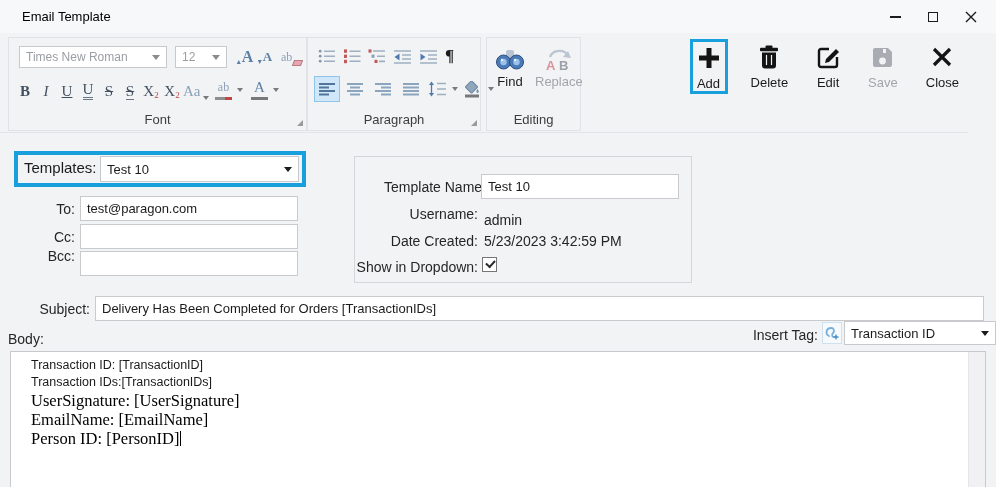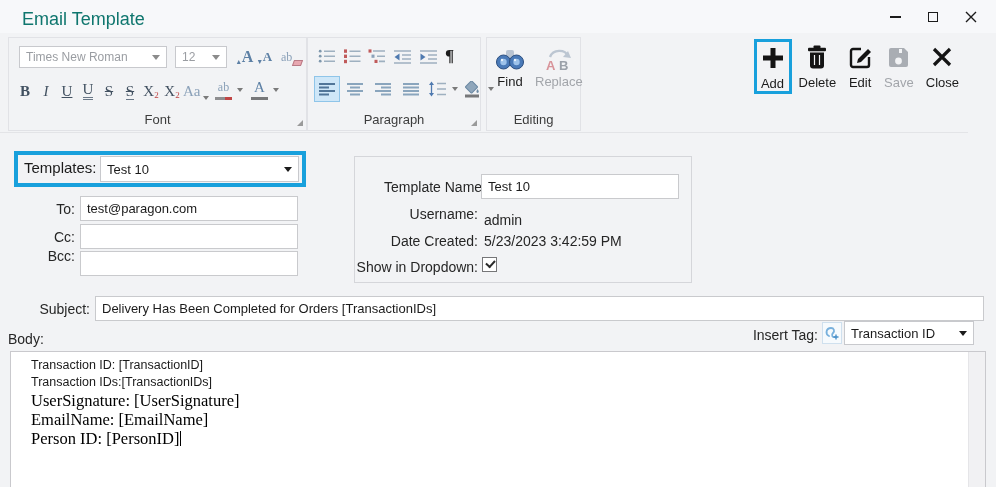--- a/index.html
+++ b/index.html
@@ -3,21 +3,21 @@
 <meta charset="utf-8">
 <style>
   * { margin:0; padding:0; box-sizing:border-box; }
   html,body { background:#e9eaec; }
   .window {
     position:relative; width:996px; height:487px; overflow:hidden;
     background:#f2f3f5; font-family:"Liberation Sans", sans-serif; color:#1b1b1b;
   }
   
   .titlebar { position:absolute; left:0; top:0; width:996px; height:33px; background:#f7f8fa; }
-  .title { position:absolute; left:22px; top:9px; font-size:18px; color:#0f766e; }
+  .title { position:absolute; left:22px; top:9px; font-size:13px; color:#000000; }
   .winbtns { position:absolute; right:6px; top:0; height:33px; display:flex; align-items:center; }
   .winbtn { width:38px; height:28px; display:flex; align-items:center; justify-content:center; }
   .min-glyph { width:11px; height:2px; background:#1b1b1b; }
   .max-glyph { width:10px; height:10px; border:1.5px solid #1b1b1b; }
   
   .ribbon { position:absolute; left:0; top:33px; width:968px; height:100px; border-bottom:1px solid #e3e4e7; }
   .group { position:absolute; top:4px; height:94px; border:1px solid #e1e2e6; }
   .gLabel { position:absolute; bottom:3px; left:0; width:100%; text-align:center; font-size:13px; color:#3d3d3d; }
   .gTri { position:absolute; right:3px; bottom:4px; width:0; height:0; border-left:6px solid transparent; border-bottom:6px solid #9a9a9a; }
   .combo { position:absolute; background:#fff; border:1px solid #c8c9cd; display:flex; align-items:center; font-size:12px; }
@@ -42,21 +42,21 @@
   .supmark { vertical-align:super; }
   .submark { vertical-align:sub; }
   .tick { font-size:8px; color:#5d80a5; margin-right:1px; }
   .barbtn { display:flex; flex-direction:column; align-items:center; justify-content:flex-end; }
   .cbar { width:17px; height:4px; margin-top:1px; }
   .alignbtn { width:26px; height:26px; display:flex; align-items:center; justify-content:center; }
   .alignbtn.sel { background:#cfe7f8; border:1px solid #8fc5e9; }
   .eraser { display:inline-block; width:9px; height:6px; background:#e8a7b0; border:1px solid #b97a85; transform:skewX(-20deg); margin-left:1px; }
   
   .actions { position:absolute; top:6px; right:4px; display:flex; align-items:flex-start; }
-  .abtn { display:flex; flex-direction:column; align-items:center; justify-content:flex-start; padding:3px 5px 2px; margin-left:2px; }
+  .abtn { display:flex; flex-direction:column; align-items:center; justify-content:flex-start; padding:3px 5px 2px; margin-left:18px; }
   .abtn .aicon { height:30px; display:flex; align-items:center; justify-content:center; }
   .abtn .albl { font-size:13px; margin-top:3px; color:#1b1b1b; }
   .abtn.hl { border:3px solid #18a0dc; padding:1px 4px 0; }
   .abtn.dis .albl { color:#a2a5aa; }
   
   .flabel { position:absolute; font-size:14px; color:#262626; text-align:right; }
   .tinput { position:absolute; background:#fff; border:1px solid #c9cacd; font-size:13px; padding:0 6px; color:#1b1b1b; font-family:"Liberation Sans", sans-serif; outline:none; }
   .hlbox { position:absolute; left:14px; top:151px; width:292px; height:36px; border:4px solid #18a0dc; }
   .panel { position:absolute; left:354px; top:156px; width:338px; height:127px; border:1px solid #d5d6da; }
   .pstatic { position:absolute; font-size:14px; color:#262626; }
@@ -345,21 +345,21 @@
   <input class="tinput" style="left: 95px; top: 296px; width: 889px; height: 25px;" value="Delivery Has Been Completed for Orders [TransactionIDs]">
 
   <span class="flabel" style="left:8px; top:331px; text-align:left;">Body:</span>
   <span class="flabel" style="left:738px; top:327px; width:80px;">Insert Tag:</span>
   <div class="tagiconbox">
     <svg width="16" height="16" viewBox="0 0 16 16">
       <path d="M5 11 C1 9 2 3 7 3 C10 3 11 6 9 8 C7 10 8 13 12 12" fill="none" stroke="#78b0dc" stroke-width="1.8" stroke-linecap="round"></path>
       <path d="M12 9.5v5M9.5 12h5" stroke="#4a90c8" stroke-width="1.4"></path>
     </svg>
   </div>
-  <div class="combo" style="left:844px; top:321px; width:130px; height:24px;justify-content:space-between;">
+  <div class="combo" style="left:844px; top:321px; width:152px; height:24px;justify-content:space-between;">
     <span class="ctext" style="font-size:13px;">Transaction ID</span>
     <span class="arrow-dn"></span>
   </div>
 
   <div class="bodybox">
     <div class="bcontent">
       <div class="bline sans">Transaction ID: [TransactionID]</div>
       <div class="bline sans">Transaction IDs:[TransactionIDs]</div>
       <div class="bline serif">UserSignature: [UserSignature]</div>
       <div class="bline serif">EmailName: [EmailName]</div>

